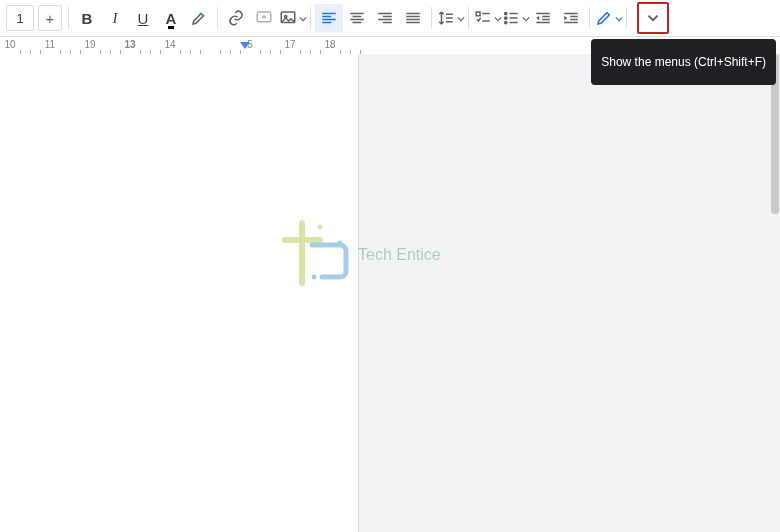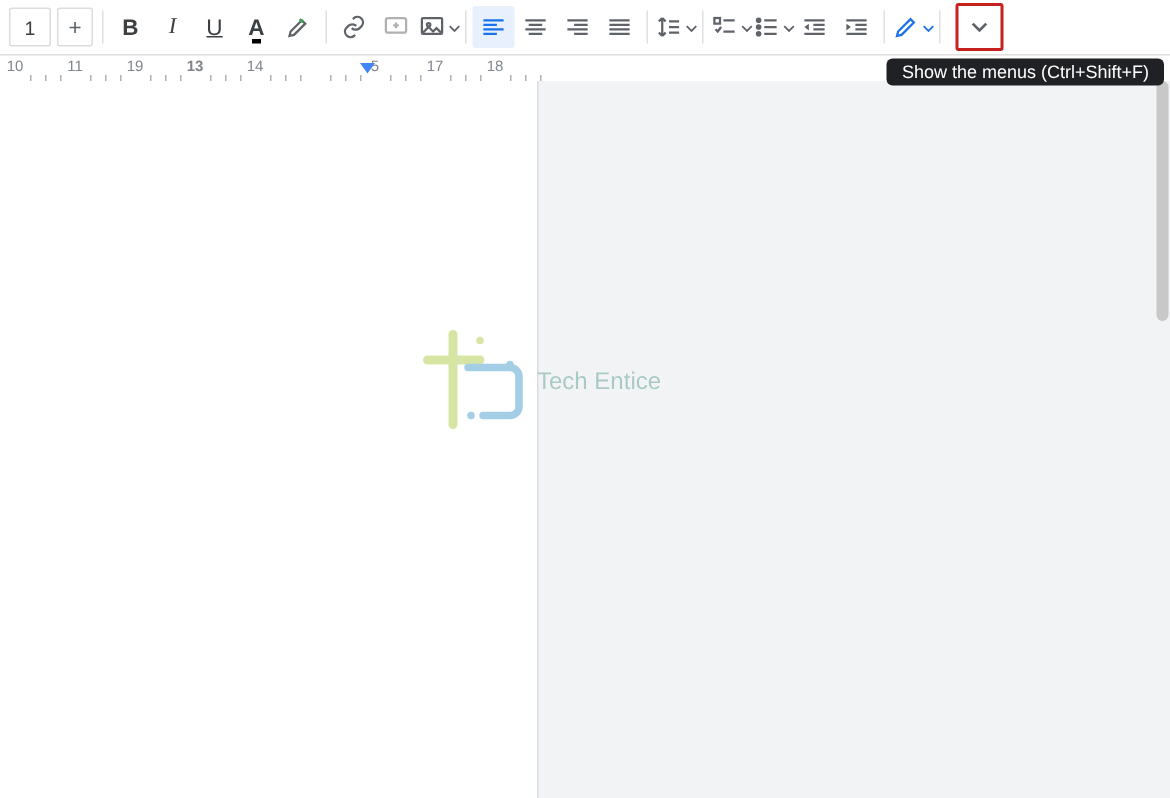--- a/index.html
+++ b/index.html
@@ -12,21 +12,21 @@
 .tb-btn .dd svg{width:8px;height:8px}
 .fontsize-box{height:24px;border:1px solid #dadce0;border-radius:2px;min-width:26px;display:flex;align-items:center;justify-content:center;font-size:13px;color:#3c4043;margin:0 2px}
 .plus-box{height:24px;border:1px solid #dadce0;border-radius:2px;min-width:22px;display:flex;align-items:center;justify-content:center;font-size:15px;color:#5f6368;margin:0 2px}
 .bold{font-weight:700;font-size:15px;color:#3c4043}
 .italic{font-style:italic;font-size:15px;color:#3c4043;font-family:Georgia,serif}
 .underline{text-decoration:underline;font-size:15px;color:#3c4043}
 .txtcolor{position:relative;font-size:15px;color:#3c4043;font-weight:600}
 .txtcolor::after{content:"";position:absolute;left:2px;right:2px;bottom:-2px;height:3px;background:#000}
 .pen-btn{color:#1a73e8}
 .show-menus-btn{border:2px solid #c5221f;border-radius:2px;margin-left:6px}
-.tooltip{position:absolute;top:39px;right:4px;background:#202124;color:#fff;font-size:12px;padding:2px 10px;border-radius:4px;white-space:nowrap;z-index:20}
+.tooltip{position:absolute;top:39px;right:4px;background:#202124;color:#fff;font-size:12px;padding:16px 10px;border-radius:4px;white-space:nowrap;z-index:20}
 .ruler{height:18px;background:#fff;border-bottom:2px solid #8b5cf6;position:relative;font-size:10px;color:#80868b;overflow:hidden}
 .ruler .num{position:absolute;top:2px;transform:translateX(-50%)}
 .ruler .tick{position:absolute;bottom:0;width:1px;height:5px;background:#b0b0b0}
 .ruler .marker{position:absolute;top:5px;width:0;height:0;border-left:5px solid transparent;border-right:5px solid transparent;border-top:7px solid #4285f4;transform:translateX(-50%)}
 .workspace{position:absolute;top:54px;left:0;right:0;bottom:0;background:#f1f3f4}
 .page{position:absolute;top:0;left:0;width:358px;height:478px;background:#fff;border:1px solid #dadce0;border-left:none;border-top:none}
 .watermark{position:absolute;left:280px;top:215px;display:flex;align-items:center;opacity:.55;z-index:3}
 .watermark .logo{width:70px;height:80px;position:relative}
 .watermark .txt{font-size:16px;color:#6fa8a0;margin-left:8px;text-shadow:0 0 1px #fff}
 .scrolltrack{position:absolute;right:0;top:54px;bottom:0;width:10px;background:#f1f3f4}

